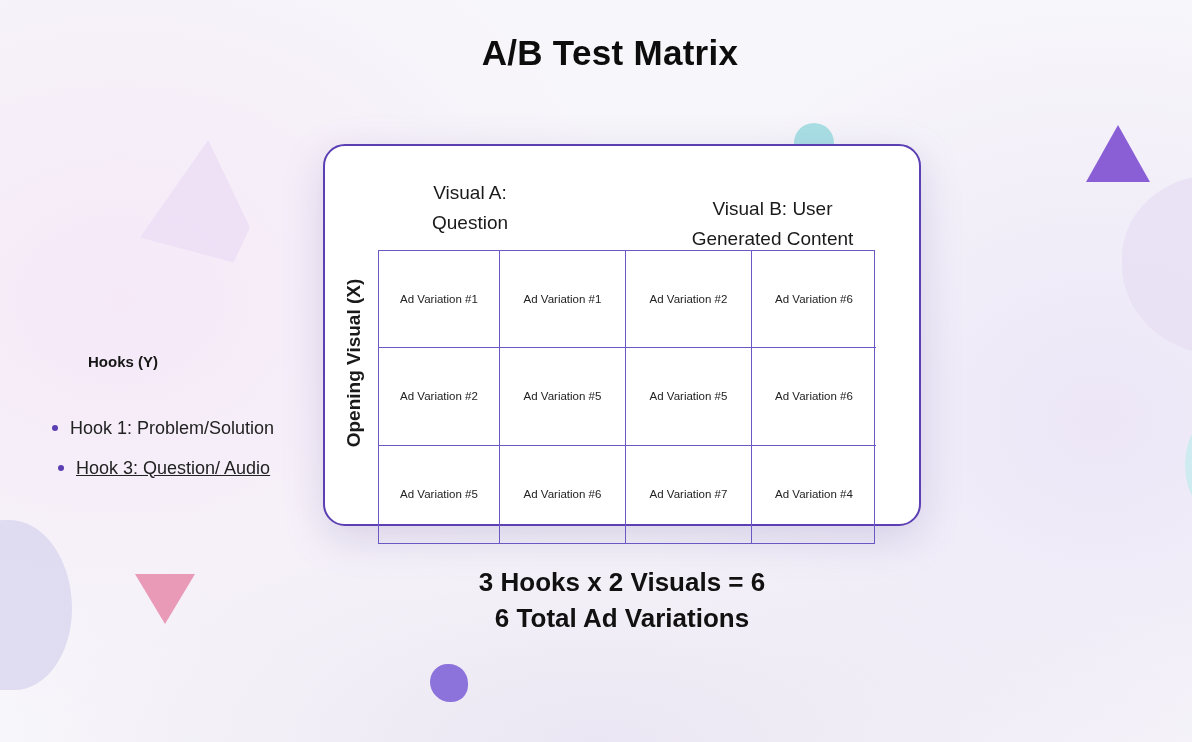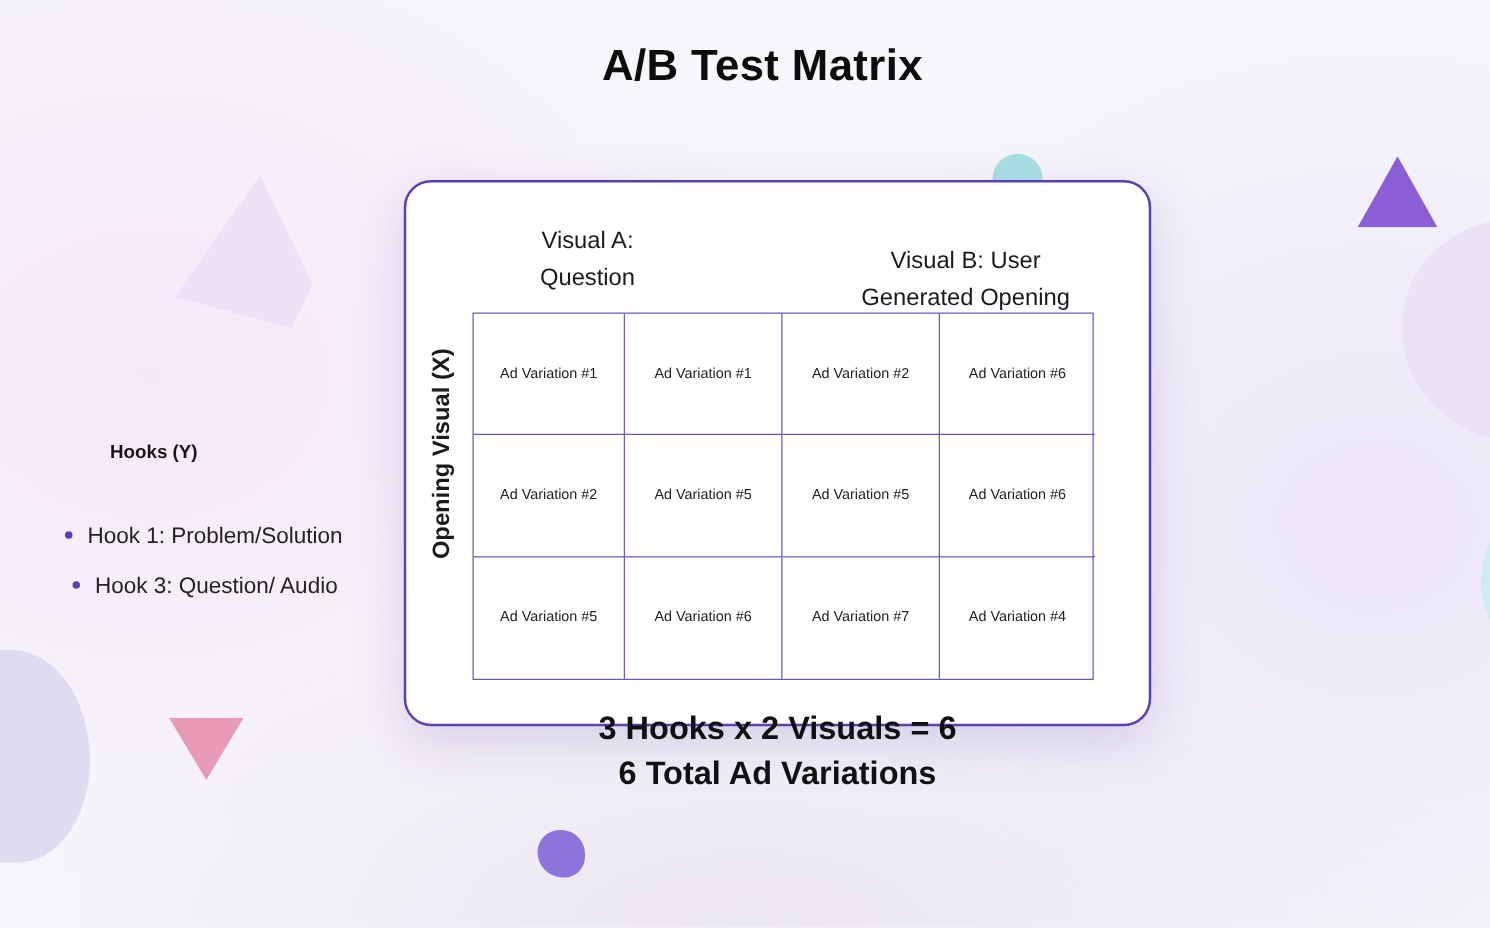--- a/index.html
+++ b/index.html
@@ -67,29 +67,29 @@
     
     .hooks-title {
       left: 66px; top: 353px;
       font-size: 15px; font-weight: 700; color: #161616;
     }
     .hooks-list { left: 30px; top: 417px; list-style: none; }
     .hooks-list li {
       display: flex; align-items: center;
       font-size: 18px; color: #222; height: 22px; margin-bottom: 18px;
     }
-    .hooks-list li:nth-child(2) { padding-left: 6px; }
+    .hooks-list li:nth-child(2) { padding-left: 6px; text-decoration: underline; }
     .bullet {
       display: inline-block; width: 6px; height: 6px; border-radius: 50%;
       background: #5b3fb3; margin-right: 12px;
     }
 
     
     .card {
-      left: 301px; top: 144px; width: 598px; height: 437px;
+      left: 301px; top: 144px; width: 598px; height: 382px;
       background: #fff;
       border: 2px solid #5b3fb3;
       border-radius: 22px;
       box-shadow: 0 12px 40px rgba(110, 90, 170, .22);
     }
     .col-head {
       position: absolute; text-align: center;
       font-size: 19px; color: #1a1a1a; line-height: 30px;
     }
     .col-head.a { left: 95px; top: 32px; width: 100px; }
@@ -147,21 +147,21 @@
   </li>
 </ul>
 
 <div class="abs card">
   <div class="col-head a">
     <div>Visual A:</div>
     <div>Question</div>
   </div>
   <div class="col-head b">
     <div>Visual B: User</div>
-    <div>Generated Opening</div>
+    <div>Generated Content</div>
   </div>
 
   <div class="row-axis">Opening Visual (X)</div>
 
   <div class="grid">
     <div class="cell">Ad Variation #1</div>
     <div class="cell">Ad Variation #1</div>
     <div class="cell">Ad Variation #2</div>
     <div class="cell">Ad Variation #6</div>
     <div class="cell">Ad Variation #2</div>

